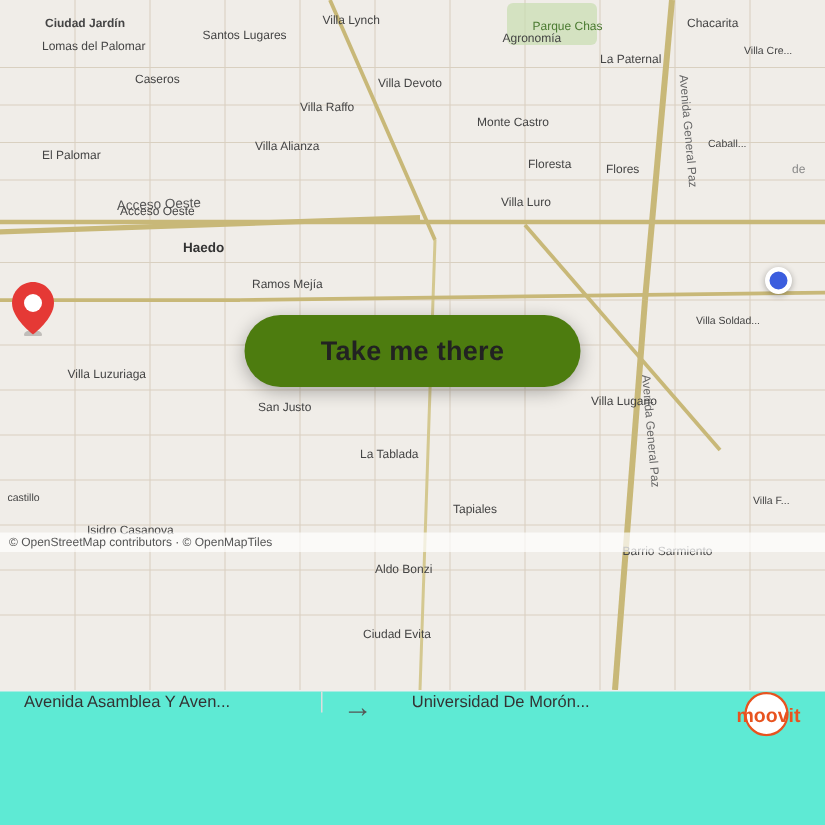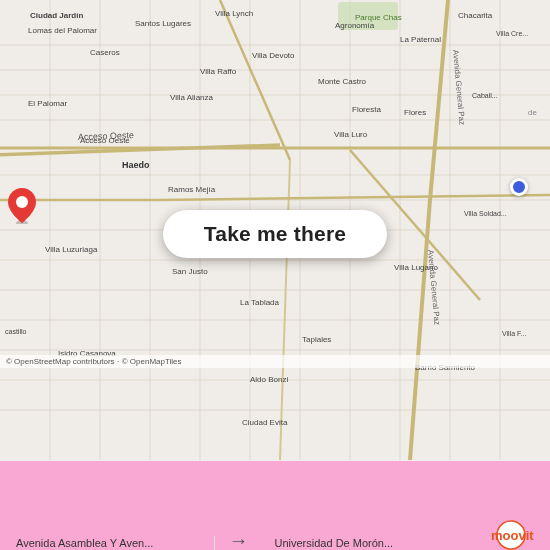--- a/index.html
+++ b/index.html
@@ -25,29 +25,29 @@
       fill: #555;
       font-family: Arial, sans-serif;
     }
 
     #take-me-there-btn {
       position: absolute;
       top: 210px;
       left: 163px;
       width: 224px;
       height: 48px;
-      background: #ffffff;
+      background: #4d7c0f;
       border-radius: 24px;
       display: flex;
       align-items: center;
       justify-content: center;
       box-shadow: 0 3px 12px rgba(0,0,0,0.3);
       cursor: pointer;
       border: none;
-      font-size: 21px;
+      font-size: 18px;
       font-weight: 600;
       color: #222;
       letter-spacing: 0.2px;
     }
 
     
     .blue-dot {
       position: absolute;
       width: 18px;
       height: 18px;
@@ -57,23 +57,23 @@
       box-shadow: 0 1px 4px rgba(0,0,0,0.3);
     }
 
     
     #bottom-bar {
       position: absolute;
       bottom: 0;
       left: 0;
       width: 550px;
       height: 90px;
-      background: #f9a8d4;
+      background: #5eead4;
       display: flex;
-      align-items: flex-end;
+      align-items: flex-start;
       border-top: 1px solid #eee;
     }
 
     #route-from {
       flex: 1;
       padding: 0 12px 0 16px;
       font-size: 11px;
       color: #333;
       line-height: 1.3;
       border-right: 1px solid #ddd;

